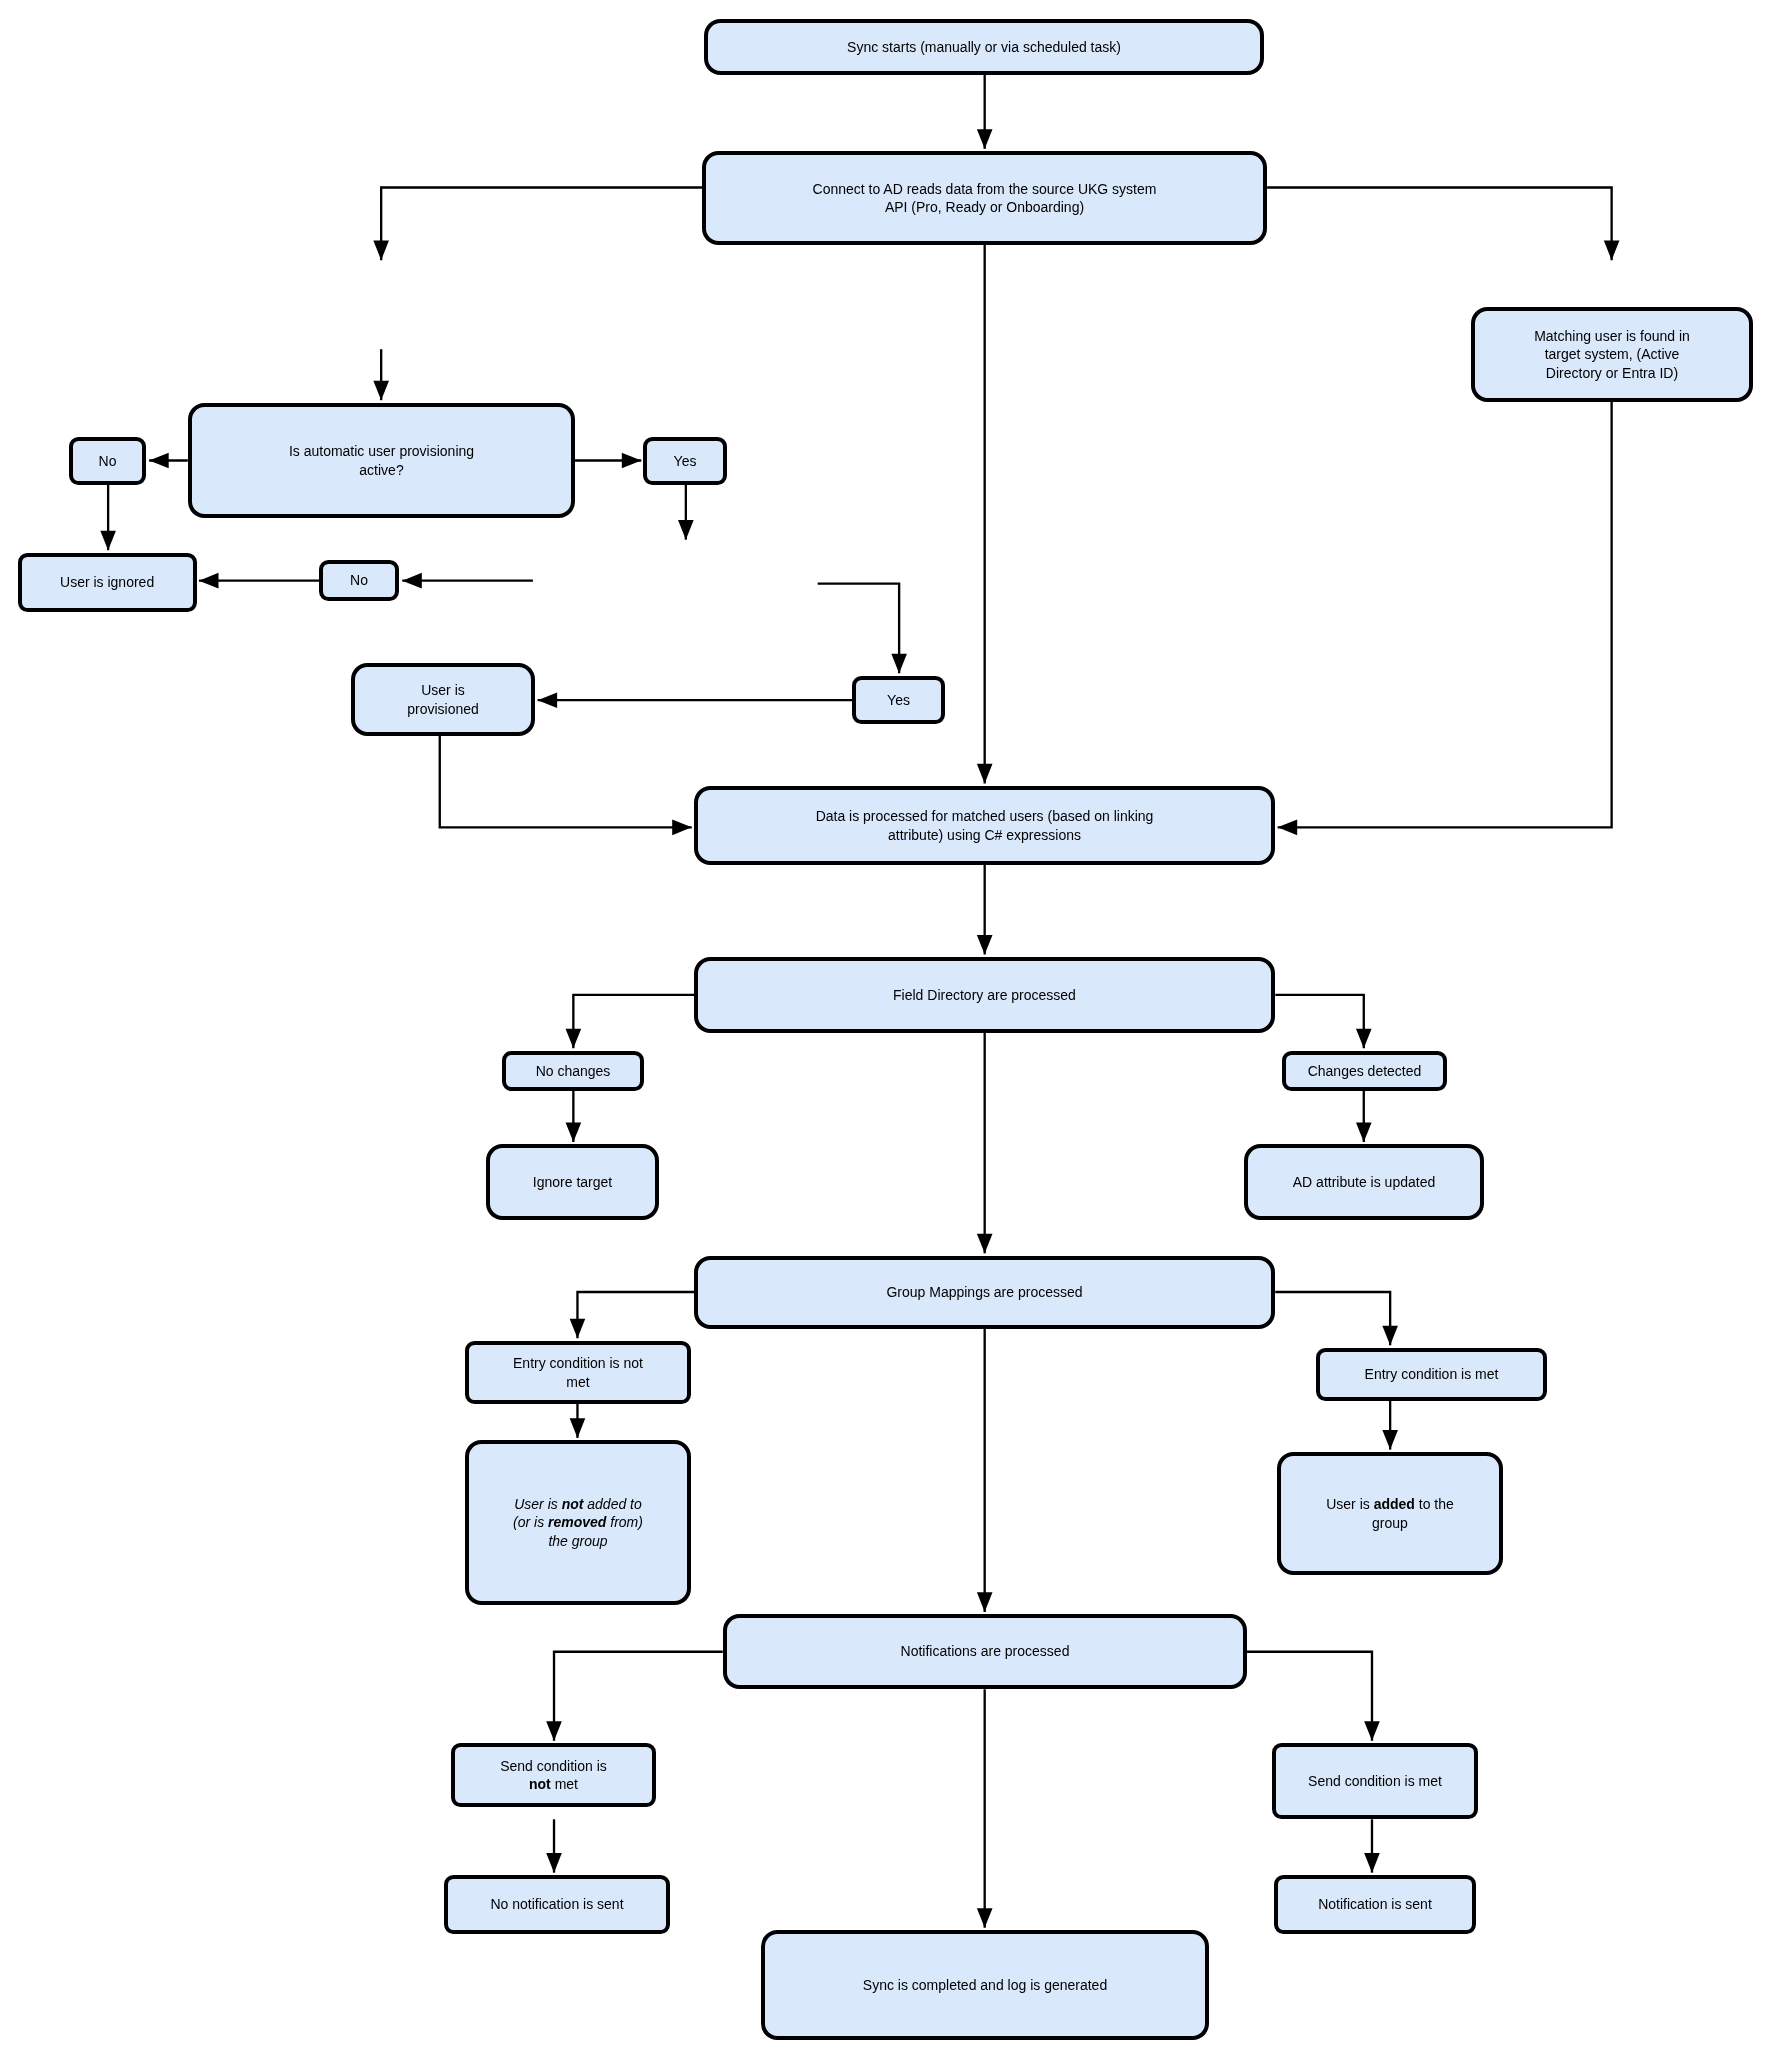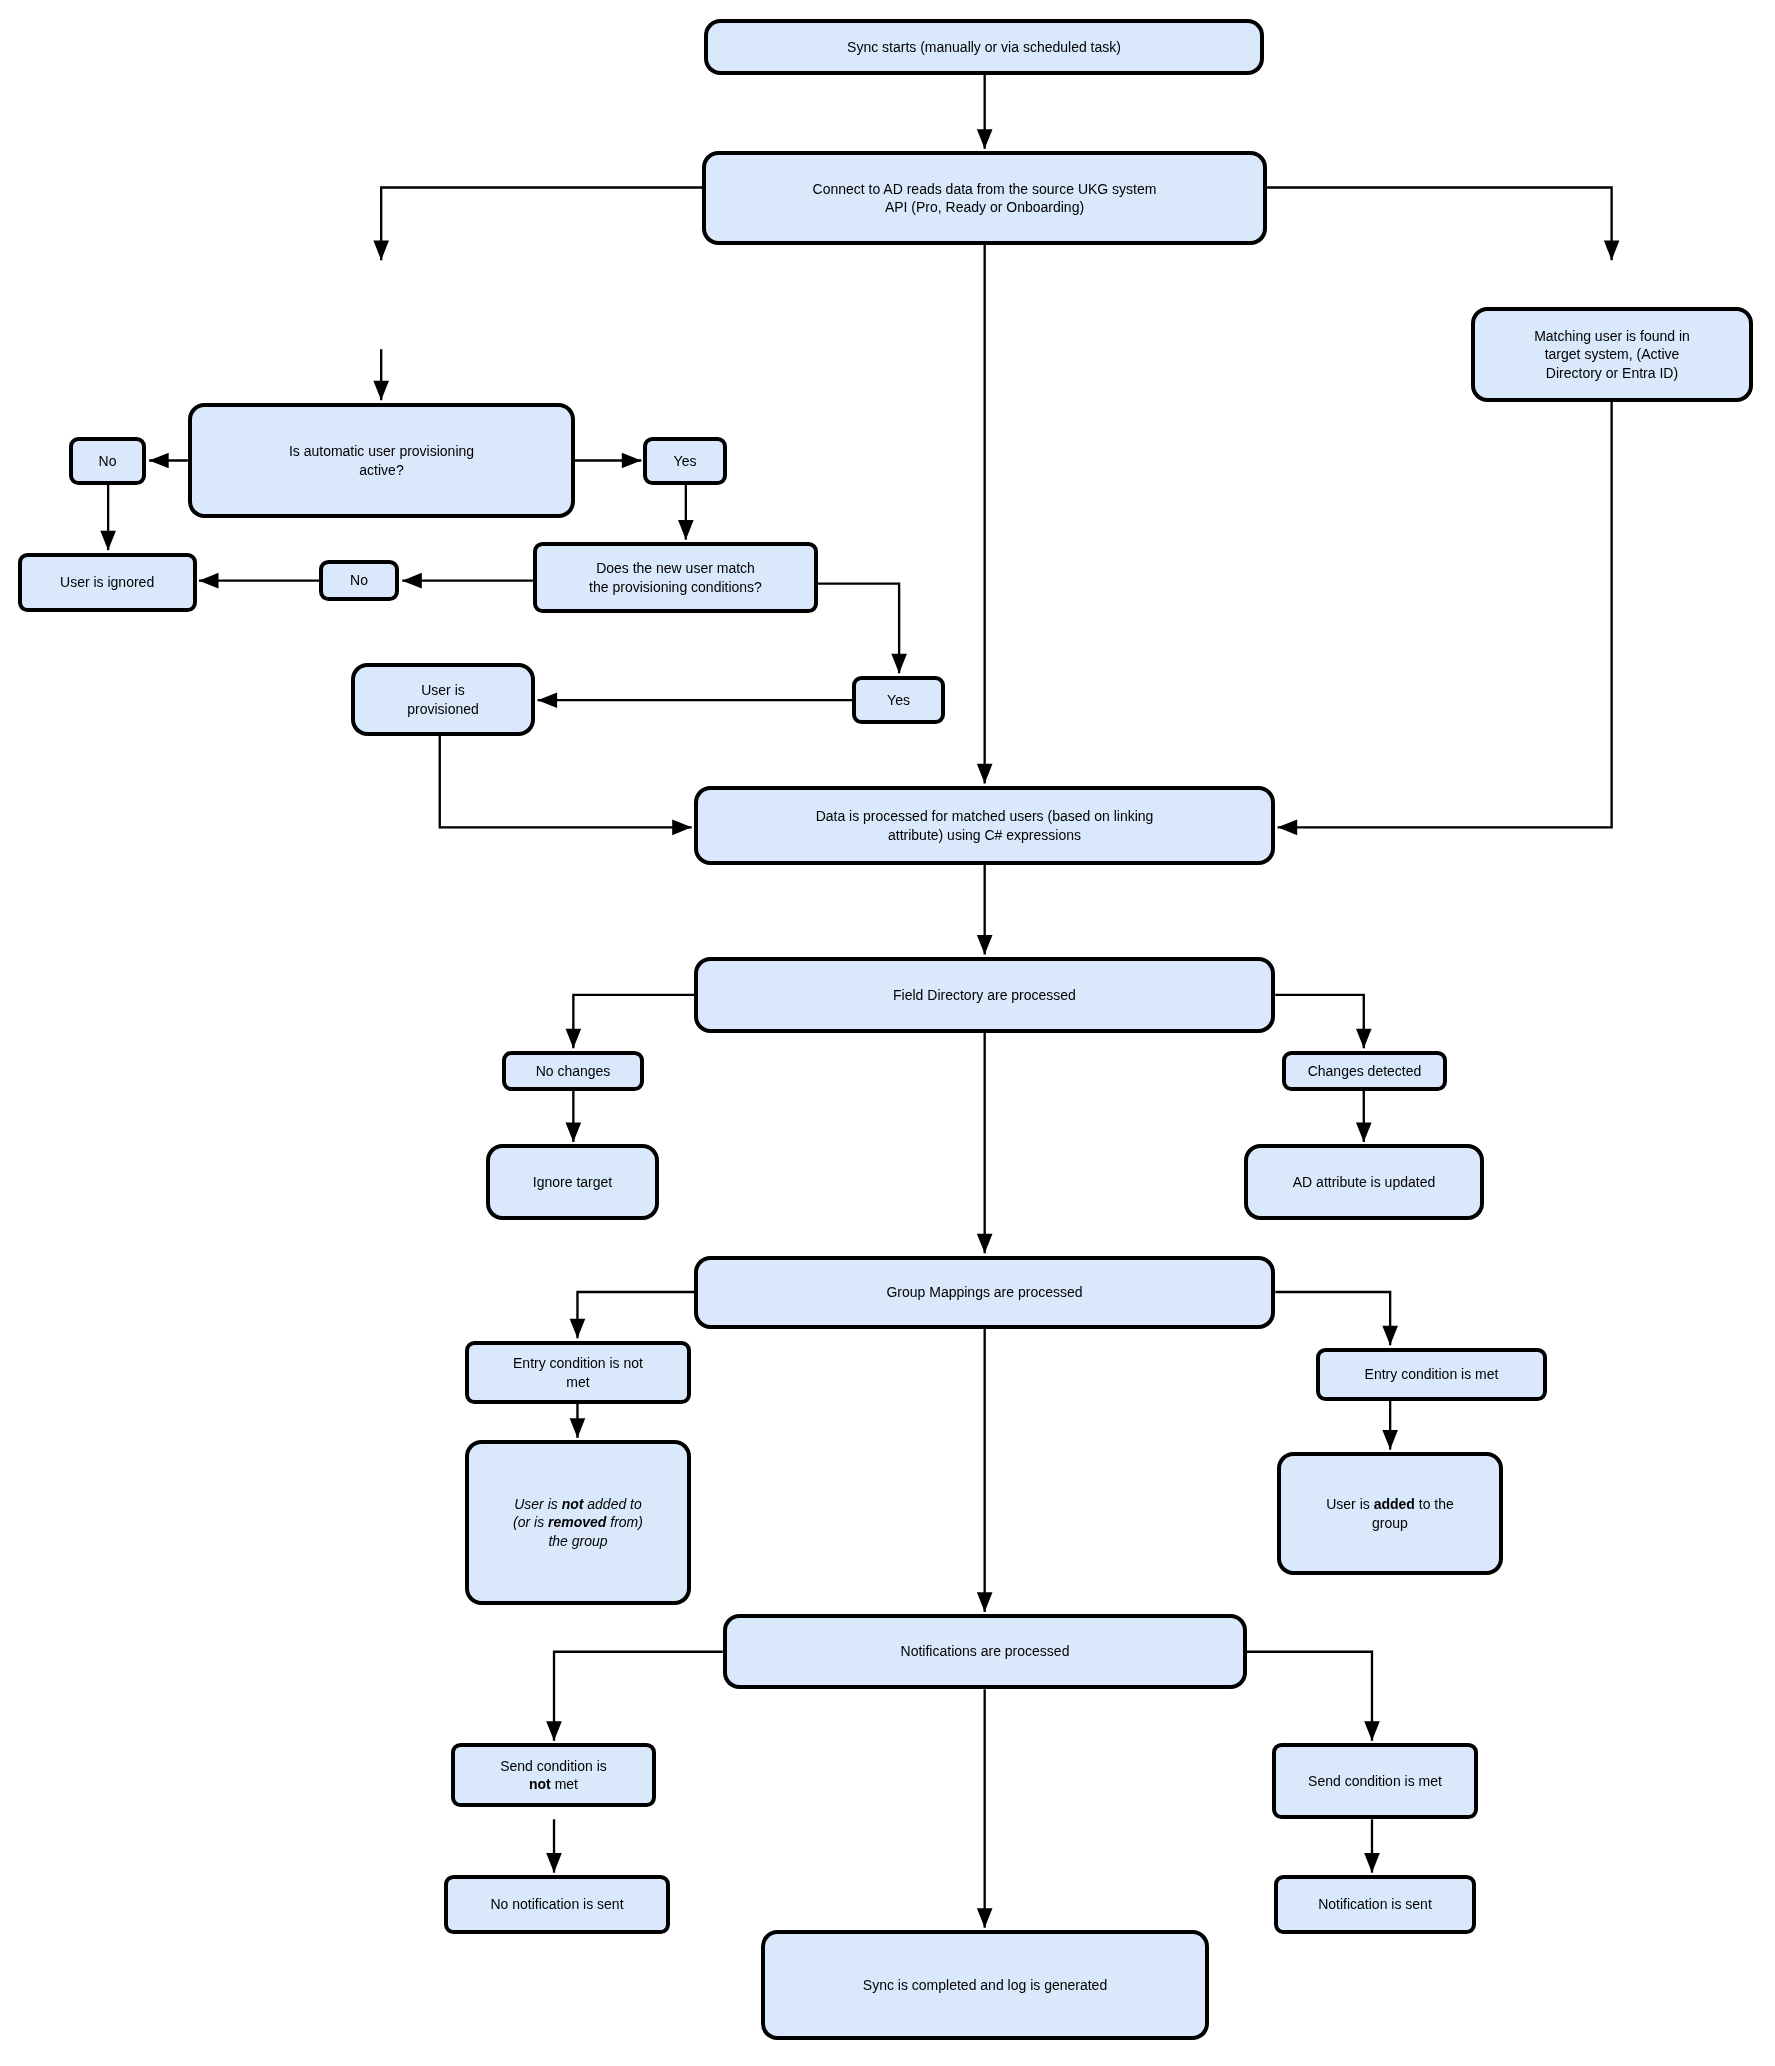--- a/index.html
+++ b/index.html
@@ -83,22 +83,20 @@
 active?</span></div>
 
   <div class="node sm" style="left:69px;top:437px;width:77px;height:48px;"><span>No</span></div>
 
   <div class="node sm" style="left:643px;top:437px;width:84px;height:48px;"><span>Yes</span></div>
 
   <div class="node sm" style="left:17.6px;top:553px;width:179px;height:59px;"><span>User is ignored</span></div>
 
   <div class="node sm" style="left:319px;top:560px;width:80px;height:41px;"><span>No</span></div>
 
-  <div class="node sm" style="left:533px;top:542px;width:285px;height:71px;"><span>Does the new user match
-the provisioning conditions?</span></div>
 
   <div class="node" style="left:351px;top:663px;width:184px;height:73px;"><span>User is
 provisioned</span></div>
 
   <div class="node sm" style="left:852px;top:676px;width:93px;height:48px;"><span>Yes</span></div>
 
   <div class="node" style="left:694px;top:786px;width:581px;height:79px;"><span>Data is processed for matched users (based on linking
 attribute) using C# expressions</span></div>
 
   <div class="node" style="left:694px;top:957px;width:581px;height:76px;"><span>Field Directory are processed</span></div>

